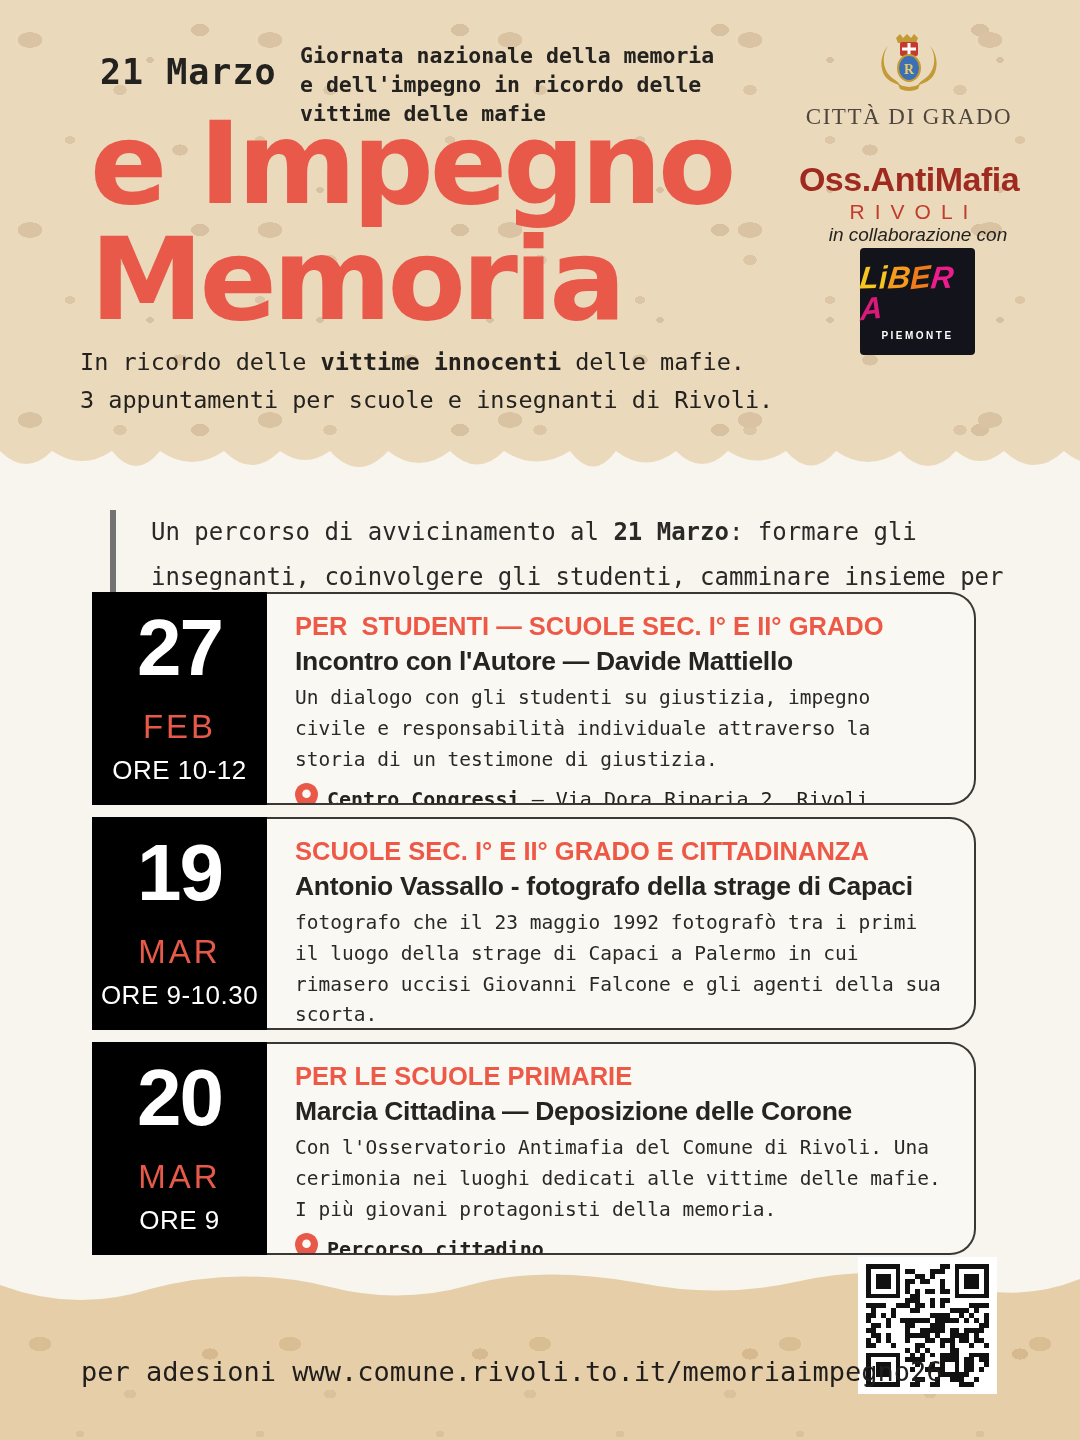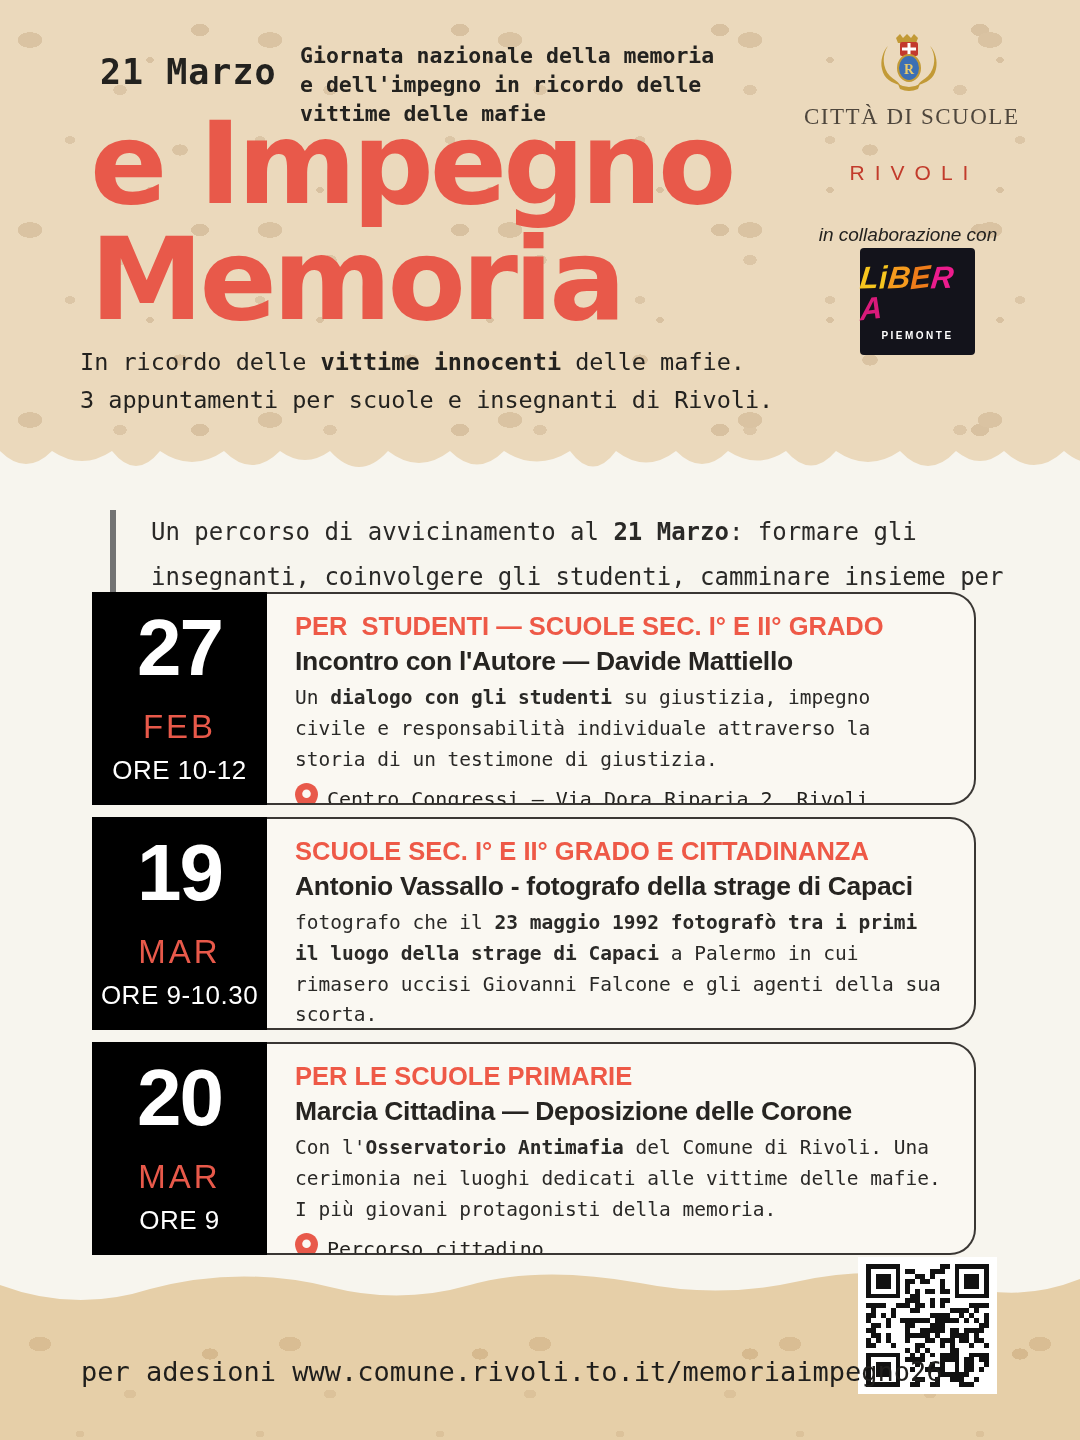--- a/index.html
+++ b/index.html
@@ -41,21 +41,21 @@
   .main-title{position:absolute;left:90px;top:106px;font-family:"DejaVu Sans",sans-serif;
     font-weight:800;font-size:114px;line-height:1.02;color:#e8594a;letter-spacing:-4px;}
   .tagline{position:absolute;left:80px;top:344px;font-size:23.5px;line-height:1.6;}
   .tagline b{font-weight:bold;}
 
   .city-logo{position:absolute;right:66px;top:32px;width:210px;text-align:center;}
   .city-name{font-family:"Liberation Serif",serif;font-size:23px;color:#4e463c;letter-spacing:1.5px;margin-top:2px;white-space:nowrap;}
   .oam{position:absolute;right:56px;top:160px;width:230px;text-align:center;font-family:"Liberation Sans",sans-serif;}
   .oam-title{font-size:34px;font-weight:800;color:#9e2a20;letter-spacing:-0.5px;}
   .oam-sub{font-size:21px;color:#c23b2b;letter-spacing:10px;margin-top:1px;text-indent:10px;}
-  .collab{position:absolute;right:62px;top:224px;width:220px;text-align:center;
+  .collab{position:absolute;right:52px;top:224px;width:220px;text-align:center;
     font-family:"Liberation Sans",sans-serif;font-style:italic;font-size:19px;color:#23221f;}
   .libera{position:absolute;left:860px;top:248px;width:115px;height:107px;background:#13131b;border-radius:4px;
     display:flex;flex-direction:column;align-items:center;justify-content:center;}
   .libera-word{font-family:"Liberation Sans",sans-serif;font-weight:900;font-style:italic;font-size:31px;letter-spacing:0px;line-height:1;}
   .libera-word span{display:inline-block;transform:rotate(-4deg) skewX(-6deg);}
   .libera-sub{color:#fff;font-family:"Liberation Sans",sans-serif;font-weight:bold;font-size:10px;letter-spacing:2.5px;margin-top:6px;}
 
   
   .intro{position:absolute;left:110px;top:510px;width:890px;border-left:6px solid #737373;
     padding-left:35px;font-size:24px;line-height:1.88;color:#2a2927;}
@@ -67,24 +67,24 @@
   .date-block{width:175px;flex:0 0 175px;background:#000000;color:#fff;display:flex;flex-direction:column;
     align-items:center;justify-content:center;font-family:"Liberation Sans",sans-serif;z-index:2;}
   .day{font-size:80px;font-weight:900;line-height:0.9;letter-spacing:-2px;}
   .month{font-size:33px;color:#e8594a;letter-spacing:3px;margin-top:24px;font-weight:400;}
   .time{font-size:26px;font-weight:300;letter-spacing:0.5px;margin-top:9px;white-space:nowrap;}
   .card-body{flex:1;background:#faf8f2;border:2px solid #3a3734;border-left:none;
     border-radius:0 26px 26px 0;padding:18px 24px 10px 28px;overflow:hidden;}
   .cat{color:#ee5947;font-family:"Liberation Sans",sans-serif;font-weight:800;font-size:25.5px;white-space:pre-wrap;}
   .etitle{font-family:"Liberation Sans",sans-serif;font-weight:800;color:#262421;font-size:26.5px;margin-top:5px;letter-spacing:-0.3px;}
   .desc{font-size:19.5px;line-height:1.58;color:#2a2927;margin-top:6px;}
-  .desc b{font-weight:bold;}
+  .desc b{font-weight:normal;}
   .loc{display:flex;align-items:center;gap:9px;margin-top:8px;font-size:20px;}
   .loc .pin{flex:0 0 auto;display:flex;}
-  .loc b{font-weight:normal;}
+  .loc b{font-weight:bold;}
 
   
   .qr-box{position:absolute;left:858px;top:1257px;width:139px;height:137px;background:#ffffff;
     display:flex;align-items:center;justify-content:center;z-index:6;}
   .cta{position:absolute;left:81px;top:1356px;font-size:27px;color:#1f1e1c;z-index:6;}
 </style>
 </head>
 <body>
 
 <div class="top-section tex-top"></div>
@@ -102,29 +102,30 @@
     <path d="M20 6 l4 -4 3 4 4 -4 4 4 3 -4 4 4 -2 5 h-18 z" fill="#c29a36"></path>
     <path d="M12 14 c-6 8 -6 22 2 30 c4 4 8 5 10 9 c-8 -2 -16 -6 -18 -16 c-2 -8 1 -18 6 -23 z" fill="#c29a36"></path>
     <path d="M54 14 c6 8 6 22 -2 30 c-4 4 -8 5 -10 9 c8 -2 16 -6 18 -16 c2 -8 -1 -18 -6 -23 z" fill="#c29a36"></path>
     <rect x="24" y="10" width="18" height="14" rx="2" fill="#c33a2e"></rect>
     <rect x="31.5" y="11" width="3" height="12" fill="#ffffff"></rect>
     <rect x="26" y="15.5" width="14" height="3" fill="#ffffff"></rect>
     <ellipse cx="33" cy="36" rx="11" ry="13" fill="#3c6fb4" stroke="#c29a36" stroke-width="2"></ellipse>
     <text x="33" y="42" text-anchor="middle" font-family="Liberation Serif,serif" font-size="14" font-weight="bold" fill="#e8c96a">R</text>
     <path d="M22 52 q11 6 22 0 l-2 5 q-9 4 -18 0 z" fill="#c29a36"></path>
   </svg>
-  <div class="city-name">CITTÀ DI SCUOLE</div>
+  <div class="city-name">CITTÀ DI GRADO</div>
 </div>
 
 <div class="main-title">
   <div>e Impegno</div>
   <div>Memoria</div>
 </div>
 
 <div class="oam">
+  <div class="oam-title">Oss.AntiMafia</div>
   <div class="oam-sub">RIVOLI</div>
 </div>
 <div class="collab">in collaborazione con</div>
 
 <div class="libera">
   <div class="libera-word" id="libera-word"><span style="color: rgb(246, 197, 31); transform: rotate(-2deg) skewX(-8deg);">L</span><span style="color: rgb(246, 197, 31); transform: rotate(-7deg) skewX(-8deg);">i</span><span style="color: rgb(245, 155, 30); transform: rotate(-2deg) skewX(-8deg);">B</span><span style="color: rgb(238, 124, 26); transform: rotate(-7deg) skewX(-8deg);">E</span><span style="color: rgb(236, 28, 141); transform: rotate(-2deg) skewX(-8deg);">R</span><span style="color: rgb(217, 26, 122); transform: rotate(-7deg) skewX(-8deg);">A</span></div>
   <div class="libera-sub">PIEMONTE</div>
 </div>
 
 <div class="tagline">

